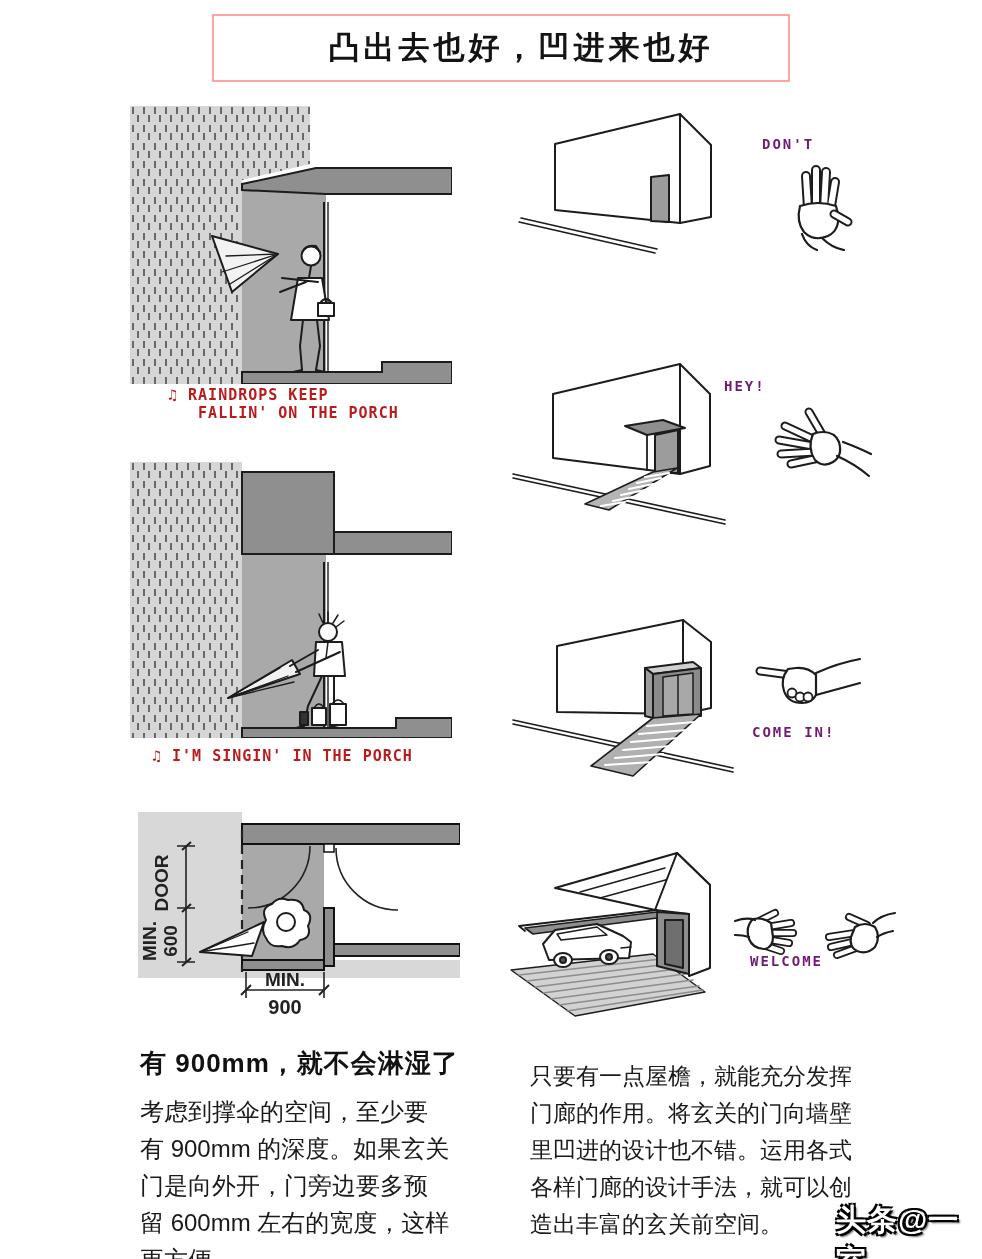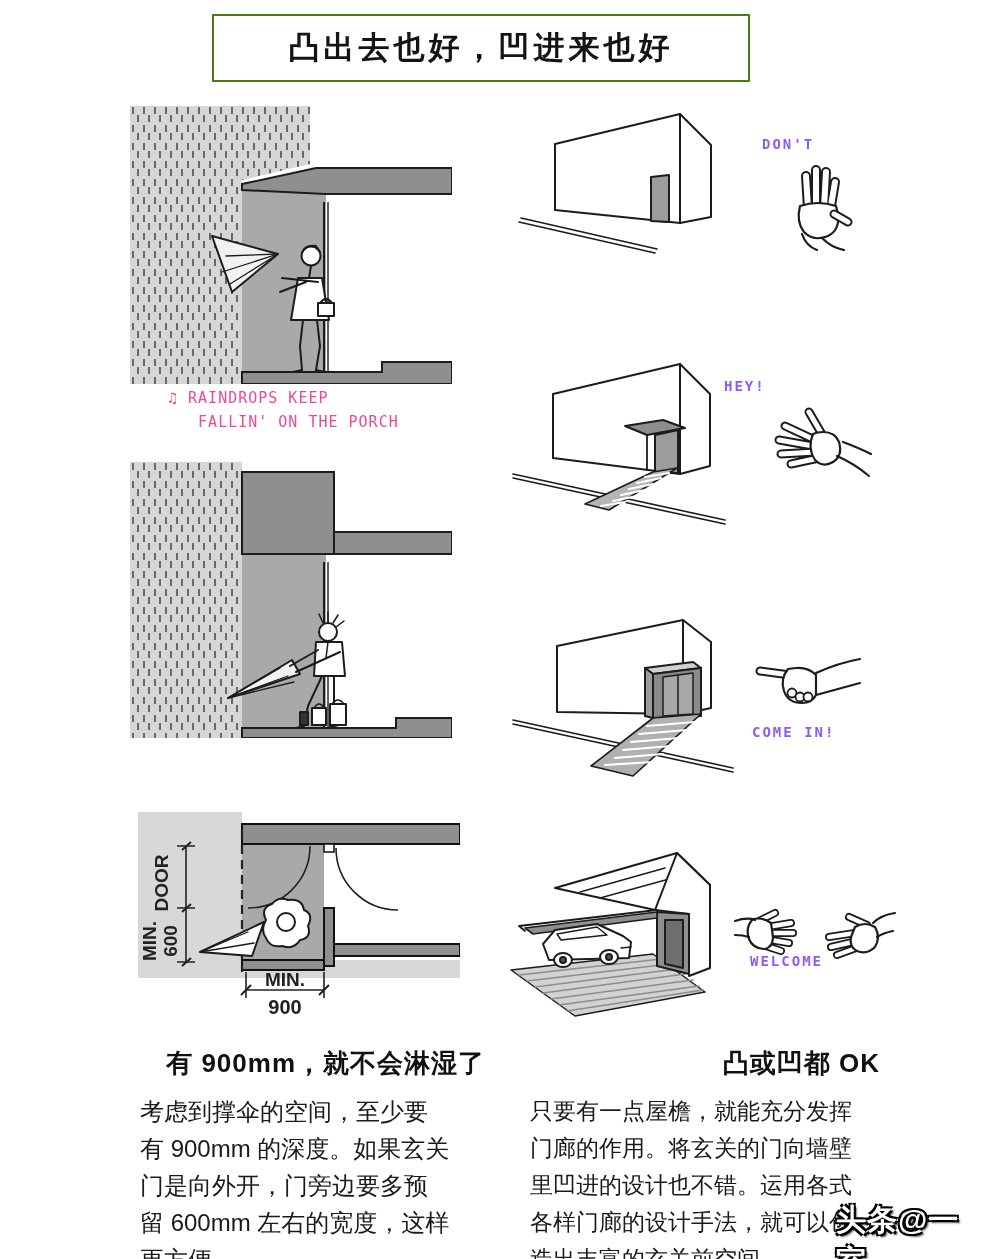--- a/index.html
+++ b/index.html
@@ -1,26 +1,26 @@
 <!DOCTYPE html>
 <html><head>
 <meta charset="utf-8">
 <style>
   html,body{margin:0;padding:0;background:#e9e9e9;}
   .page{position:relative;width:982px;height:1259px;background:#ffffff;overflow:hidden;
         font-family:"Liberation Sans","DejaVu Sans",sans-serif;color:#1c1c1c;}
   .abs{position:absolute;}
-  .title-box{left:212px;top:14px;width:534px;height:64px;border:2px solid #4d7c0f;
-             display:flex;align-items:center;justify-content:center;background:#fff;}
+  .title-box{left:212px;top:14px;width:534px;height:64px;border:2px solid #fca5a5;
+             display:flex;align-items:center;justify-content:center;background:#fff;padding-left:40px;}
   .title-text{font-size:31px;font-weight:bold;letter-spacing:4px;color:#141414;}
-  .caption{font-family:"DejaVu Sans Mono",monospace;font-weight:normal;font-size:15px;
-           letter-spacing:1px;line-height:24px;white-space:pre;color:#ec4899;}
+  .caption{font-family:"DejaVu Sans Mono",monospace;font-weight:bold;font-size:15px;
+           letter-spacing:1px;line-height:18px;white-space:pre;color:#b91c1c;}
   .hand-label{font-family:"DejaVu Sans Mono",monospace;font-weight:bold;font-size:14px;
-              letter-spacing:2px;color:#8b5cf6;white-space:pre;}
-  .sec-heading{font-size:26px;font-weight:bold;letter-spacing:1px;color:#111;text-align:right;}
+              letter-spacing:2px;color:#701a75;white-space:pre;}
+  .sec-heading{font-size:26px;font-weight:bold;letter-spacing:1px;color:#111;}
   .sec-body{font-size:24px;line-height:37px;white-space:pre-line;color:#1a1a1a;margin-top:12px;}
   .sec-body.narrow{font-size:23px;}
   .watermark{font-size:30px;font-weight:bold;color:#ffffff;letter-spacing:1px;
              text-shadow:2px 2px 0 #000,-2px -2px 0 #000,2px -2px 0 #000,-2px 2px 0 #000,3px 3px 2px rgba(0,0,0,.6);}
   svg{display:block;}
 </style>
 </head>
 <body>
 
 <div class="page">
@@ -88,20 +88,21 @@
         <path d="M188,188 L160,204 M210,190 L166,210" fill="none"></path>
         <path d="M192,214 L178,244 L174,264 M204,214 L204,242 L200,264" fill="none"></path>
         <path d="M174,264 L166,266 M200,264 L209,266" fill="none"></path>
         <rect x="170" y="250" width="8" height="13" fill="#333"></rect>
         <rect x="182" y="246" width="14" height="17" fill="#fff"></rect>
         <rect x="200" y="242" width="16" height="21" fill="#fff"></rect>
         <path d="M184,246 Q189,238 194,246 M202,242 Q208,234 214,242" fill="none" stroke-width="1.5"></path>
       </g>
     </svg>
   </div>
+  <div class="abs caption" style="left:152px;top:747px;">♫ I'M SINGIN' IN THE PORCH</div>
 
   <div class="abs" style="left:130px;top:812px;width:330px;height:212px;">
     <svg width="330" height="212" viewBox="0 0 330 212">
       <polygon points="8,0 112,0 112,148 330,148 330,166 8,166" fill="#d8d8d8"></polygon>
       <rect x="112" y="30" width="82" height="124" fill="#a9a9a9"></rect>
       <rect x="204" y="32" width="126" height="100" fill="#ffffff"></rect>
       <rect x="112" y="12" width="218" height="20" fill="#8f8f8f" stroke="#111" stroke-width="2"></rect>
       <rect x="194" y="96" width="10" height="58" fill="#8f8f8f" stroke="#111" stroke-width="2"></rect>
       <rect x="194" y="32" width="10" height="8" fill="#fff" stroke="#111" stroke-width="1.5"></rect>
       <rect x="112" y="148" width="82" height="10" fill="#8f8f8f" stroke="#111" stroke-width="2"></rect>
@@ -264,21 +265,20 @@
   <div class="abs" style="left:140px;top:1046px;width:345px;">
     <div class="sec-heading">有 900mm，就不会淋湿了</div>
     <div class="sec-body">考虑到撑伞的空间，至少要
 有 900mm 的深度。如果玄关
 门是向外开，门旁边要多预
 留 600mm 左右的宽度，这样
 更方便。</div>
   </div>
 
   <div class="abs" style="left:530px;top:1046px;width:350px;">
-    <div class="sec-heading">凸或凹都 OK</div>
     <div class="sec-body narrow">只要有一点屋檐，就能充分发挥
 门廊的作用。将玄关的门向墙壁
 里凹进的设计也不错。运用各式
 各样门廊的设计手法，就可以创
 造出丰富的玄关前空间。</div>
   </div>
 
   <div class="abs watermark" style="left:836px;top:1200px;">头条@一室</div>
 
 </div>

